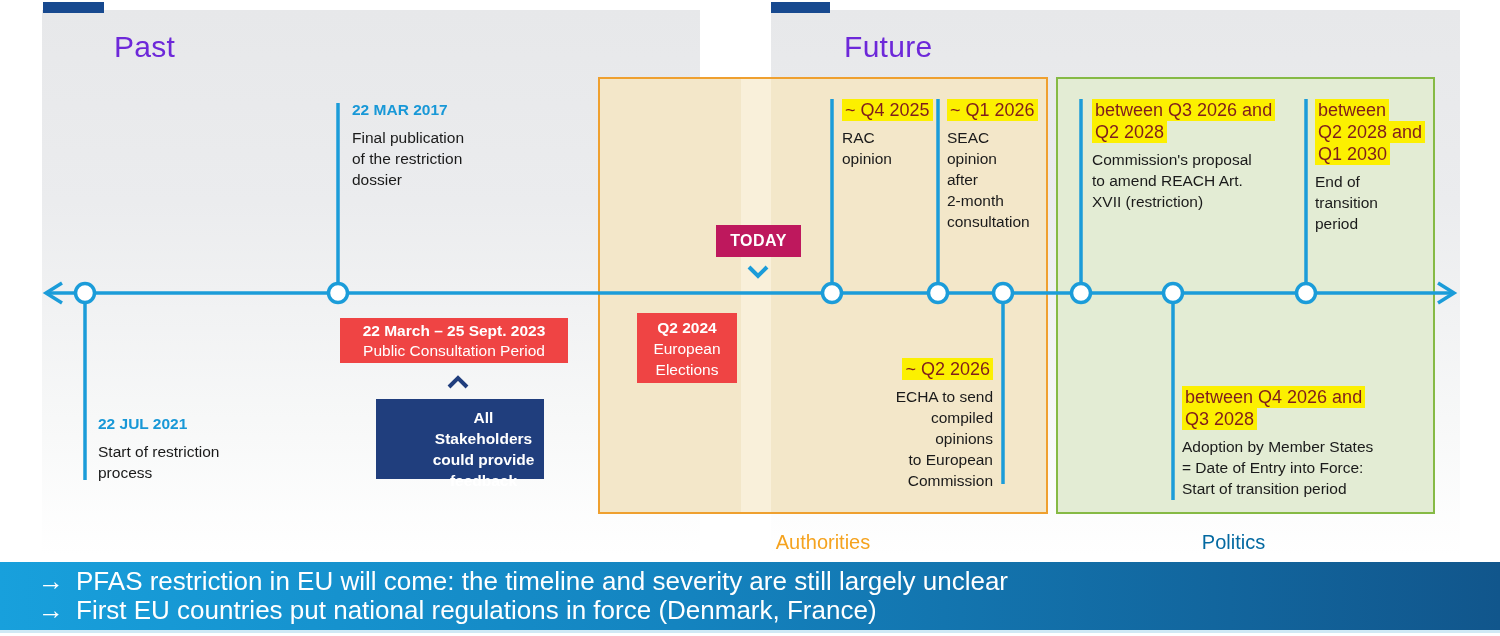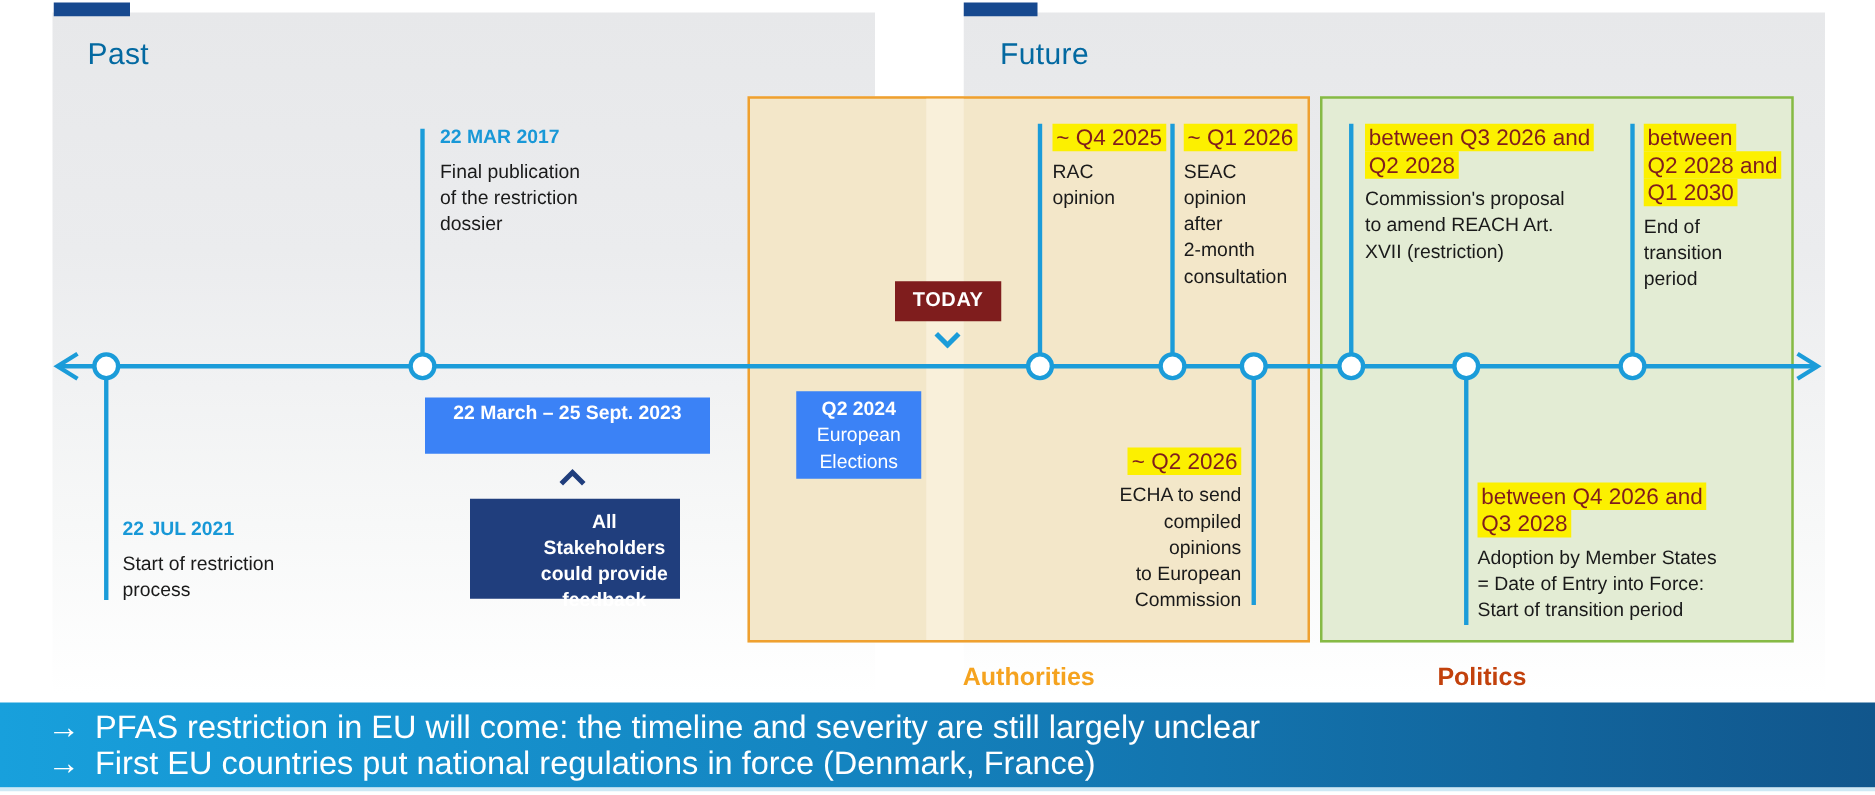--- a/index.html
+++ b/index.html
@@ -9,21 +9,21 @@
   }
   .panel{
     position:absolute;top:10px;height:545px;
     background:linear-gradient(180deg,#e7e8ea 0%,#ebecee 35%,#f7f8f8 75%,#ffffff 100%);
   }
   #past-panel{left:42px;width:658px;}
   #future-panel{left:771px;width:689px;}
   .panel-tab{position:absolute;top:2px;height:11px;background:#17498f;}
   #past-tab{left:43px;width:61px;}
   #future-tab{left:771px;width:59px;}
-  .panel-title{position:absolute;font-size:24px;color:#0369a1;letter-spacing:.3px;}
+  .panel-title{position:absolute;font-size:30px;color:#6d28d9;letter-spacing:.3px;margin-left:44px;}
   #past-title{left:70px;top:30px;}
   #future-title{left:800px;top:30px;}
 
   .zone-box{position:absolute;top:77px;height:437px;border-width:2px;border-style:solid;box-sizing:border-box;}
   #authorities-box{left:598px;width:450px;border-color:#efa02f;background:#f3e7c9;}
   #today-band{position:absolute;left:741px;top:79px;width:30px;height:433px;background:#f9f0da;}
   #politics-box{left:1056px;width:379px;border-color:#86ba45;background:#e3ecd4;}
 
   #timeline-svg{position:absolute;left:0;top:0;width:1500px;height:636px;}
 
@@ -39,37 +39,37 @@
     -webkit-box-decoration-break:clone;box-decoration-break:clone;
   }
   .hl-block{margin-bottom:6px;}
   #event-rac{left:842px;top:99px;width:95px;}
   #event-seac{left:947px;top:99px;width:100px;}
   #event-echa{left:823px;top:358px;width:170px;text-align:right;}
   #event-proposal{left:1092px;top:99px;width:185px;}
   #event-end{left:1315px;top:99px;width:115px;}
   #event-adoption{left:1182px;top:386px;width:235px;}
 
-  .bluebox{position:absolute;background:#3b82f6;color:#fff;text-align:center;box-sizing:border-box;}
+  .bluebox{position:absolute;background:#ef4444;color:#fff;text-align:center;box-sizing:border-box;}
   #consultation-box{left:340px;top:318px;width:228px;height:45px;padding-top:3px;font-size:15.5px;line-height:20px;}
   #consultation-box .b1{font-weight:bold;}
-  #today-box{left:716px;top:225px;width:85px;height:32px;background:#7f1d1d;font-size:16px;font-weight:bold;letter-spacing:.5px;line-height:32px;}
+  #today-box{left:716px;top:225px;width:85px;height:32px;background:#be185d;font-size:16px;font-weight:bold;letter-spacing:.5px;line-height:32px;}
   #elections-box{left:637px;top:313px;width:100px;height:70px;padding-top:4px;font-size:15.5px;line-height:21px;}
   #elections-box .b1{font-weight:bold;}
   #stakeholders-box{
     position:absolute;left:376px;top:399px;width:168px;height:80px;background:#203e7d;color:#fff;
     text-align:center;font-size:15.5px;font-weight:bold;line-height:21px;box-sizing:border-box;padding-top:8px;white-space:pre-line;padding-left:47px;
   }
   .chev{position:absolute;}
   #chevron-up{left:446px;top:375px;}
   #chevron-down{left:746px;top:264px;}
 
-  .zone-label{position:absolute;top:531px;font-size:20px;font-weight:bold;text-align:center;}
+  .zone-label{position:absolute;top:531px;font-size:20px;font-weight:normal;text-align:center;}
   #authorities-label{left:598px;width:450px;color:#f5a31f;}
-  #politics-label{left:996px;width:379px;color:#c2410c;}
+  #politics-label{left:1044px;width:379px;color:#0369a1;}
 
   #banner{
     position:absolute;left:0;top:562px;width:1500px;height:68px;
     background:linear-gradient(90deg,#18a0dc 0%,#1484c0 45%,#11568c 100%);
     color:#fff;padding:5px 0 0 38px;box-sizing:border-box;
   }
   .banner-line{font-size:26px;line-height:29px;}
   .banner-line .arrow{font-weight:bold;margin-right:12px;}
   #banner-strip{position:absolute;left:0;top:630px;width:1500px;height:3px;background:#cfe9f5;}
 </style>
@@ -123,20 +123,21 @@
 
   <div class="milestone" id="event-publication">
     <div class="date">22 MAR 2017</div>
     <div class="desc">Final publication
 of the restriction
 dossier</div>
   </div>
 
   <div class="bluebox" id="consultation-box">
     <div class="b1">22 March – 25 Sept. 2023</div>
+    <div>Public Consultation Period</div>
   </div>
 
   <svg class="chev" id="chevron-up" width="24" height="15">
     <polyline points="3,12 12,3 21,12" fill="none" stroke="#203e7d" stroke-width="4"></polyline>
   </svg>
 
   <div id="stakeholders-box">All Stakeholders
 could provide
 feedback</div>
 

